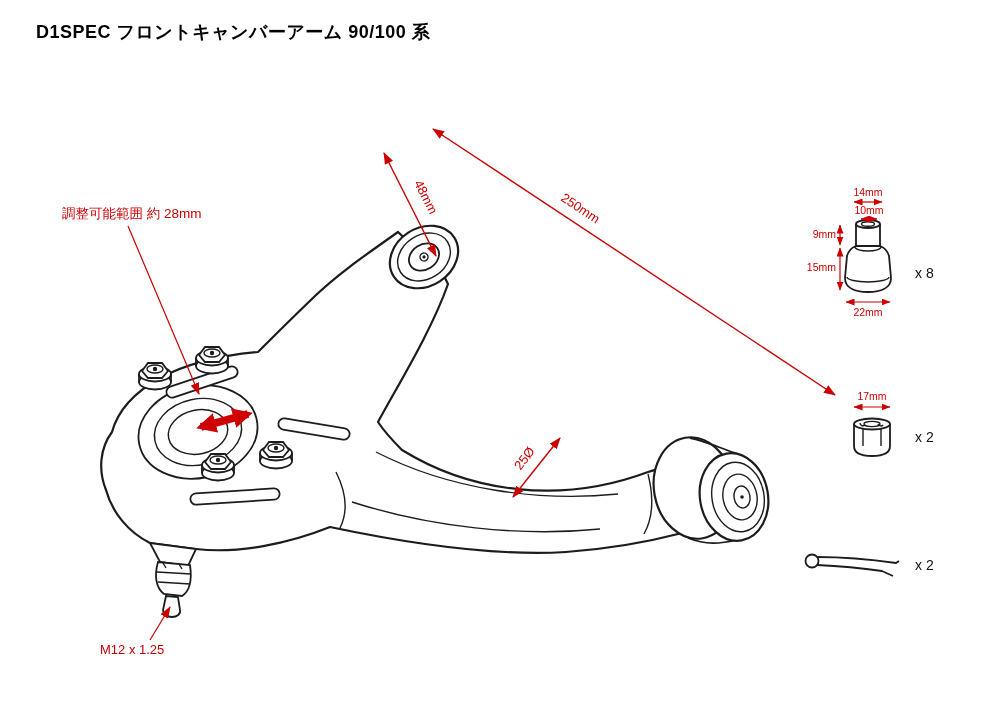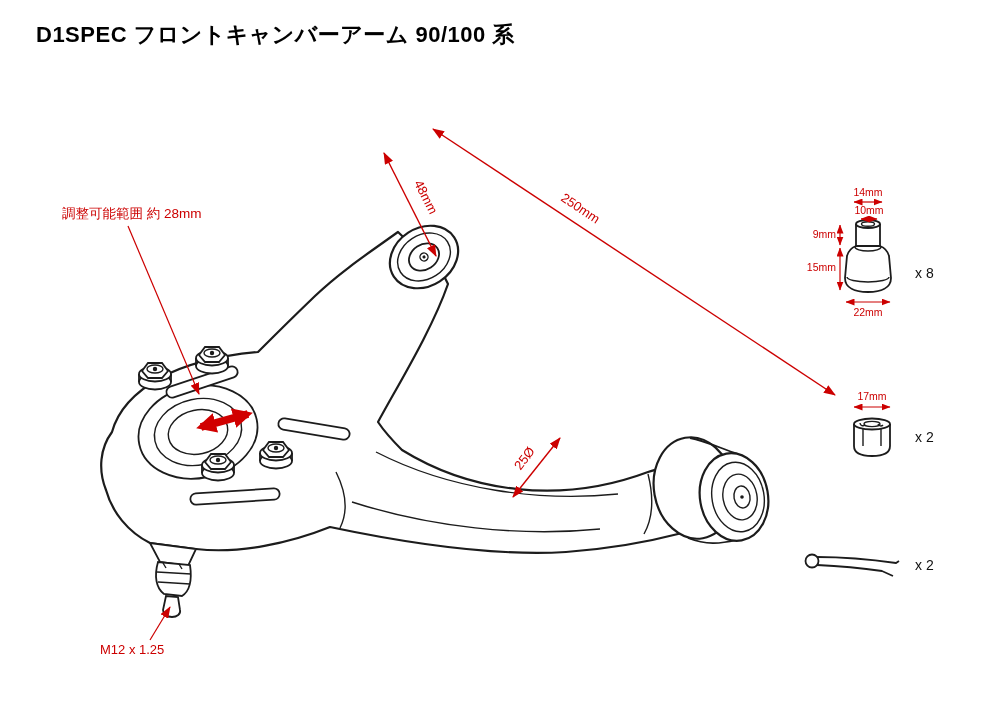--- a/index.html
+++ b/index.html
@@ -2,21 +2,21 @@
 <html><head>
 <meta charset="utf-8">
 <style>
   html,body { margin:0; padding:0; background:#fff; }
   .canvas {
     position:relative; width:1000px; height:706px; background:#ffffff;
     font-family:"Liberation Sans", sans-serif; overflow:hidden;
   }
   .title {
     position:absolute; left:36px; top:20px;
-    font-size:22px; font-weight:bold; color:#000; letter-spacing:0.5px;
+    font-size:18px; font-weight:bold; color:#000; letter-spacing:0.5px;
     white-space:nowrap;
   }
   svg { position:absolute; left:0; top:0; }
   
   .ol    { fill:#ffffff; stroke:#1c1c1c; stroke-width:2.2; stroke-linejoin:round; }
   .ln    { fill:none; stroke:#1c1c1c; stroke-width:1.4; }
   .ln2   { fill:none; stroke:#1c1c1c; stroke-width:1.8; }
   .wfill { fill:#ffffff; stroke:#1c1c1c; stroke-width:1.8; }
   .slot-outer { stroke:#1c1c1c; stroke-width:13; stroke-linecap:round; }
   .slot-inner { stroke:#ffffff; stroke-width:9.5; stroke-linecap:round; }

